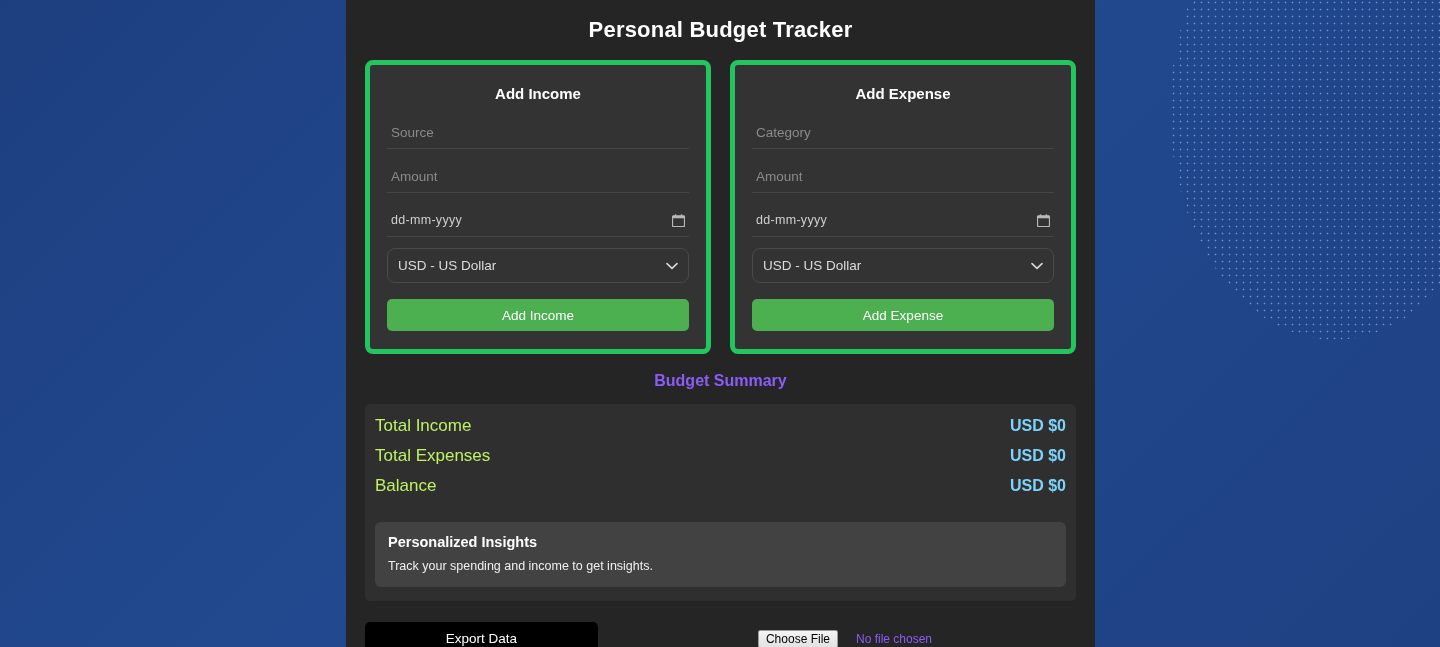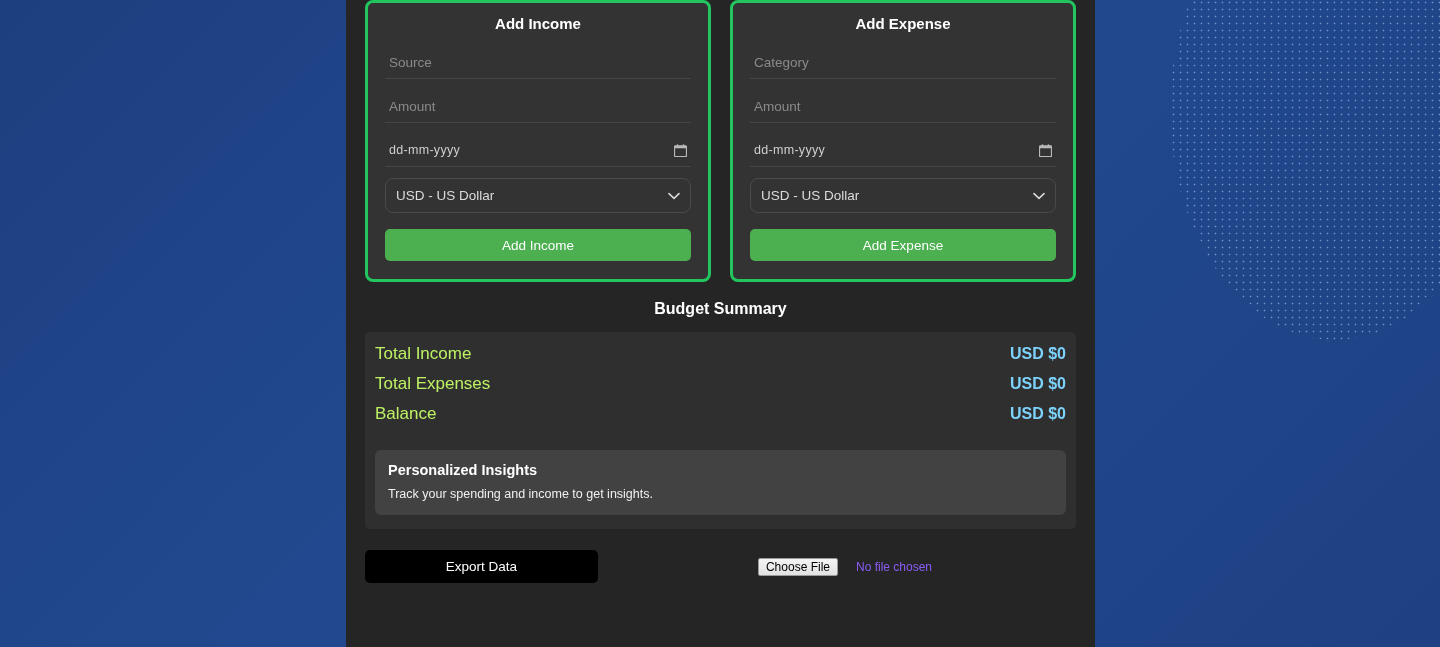--- a/index.html
+++ b/index.html
@@ -56,23 +56,23 @@
   }
 
   .forms-row {
     display: flex;
     gap: 19px;
   }
 
   .form-card {
     flex: 1;
     background: #333333;
-    border: 3px solid #22c55e;
+    border: 5px solid #22c55e;
     border-radius: 8px;
-    padding: 12px 17px 18px 17px;
+    padding: 20px 17px 18px 17px;
   }
 
   .card-title {
     text-align: center;
     color: #ffffff;
     font-size: 15px;
     font-weight: bold;
     margin-bottom: 14px;
   }
 
@@ -137,21 +137,21 @@
     border: none;
     border-radius: 5px;
     color: #ffffff;
     font-size: 13.5px;
     font-family: "Liberation Sans", sans-serif;
     cursor: pointer;
   }
 
   .summary-title {
     text-align: center;
-    color: #ffffff;
+    color: #8b5cf6;
     font-size: 16px;
     font-weight: bold;
     padding-top: 18px;
     padding-bottom: 14px;
   }
 
   .summary-panel {
     background: #2f2f2f;
     border-radius: 5px;
     padding: 12px 10px 14px 10px;
@@ -219,20 +219,21 @@
   }
   .file-status { color: #8b5cf6; font-size: 12px; }
 </style>
 </head>
 <body>
 
 <div class="bg-blob"></div>
 
 <div class="app-window">
 
+  <h1 class="page-title">Personal Budget Tracker</h1>
 
   <div class="forms-row">
 
     <section class="form-card">
       <h2 class="card-title">Add Income</h2>
 
       <input class="field" type="text" placeholder="Source" style="">
 
       <input class="field" type="text" placeholder="Amount" style="">
 

